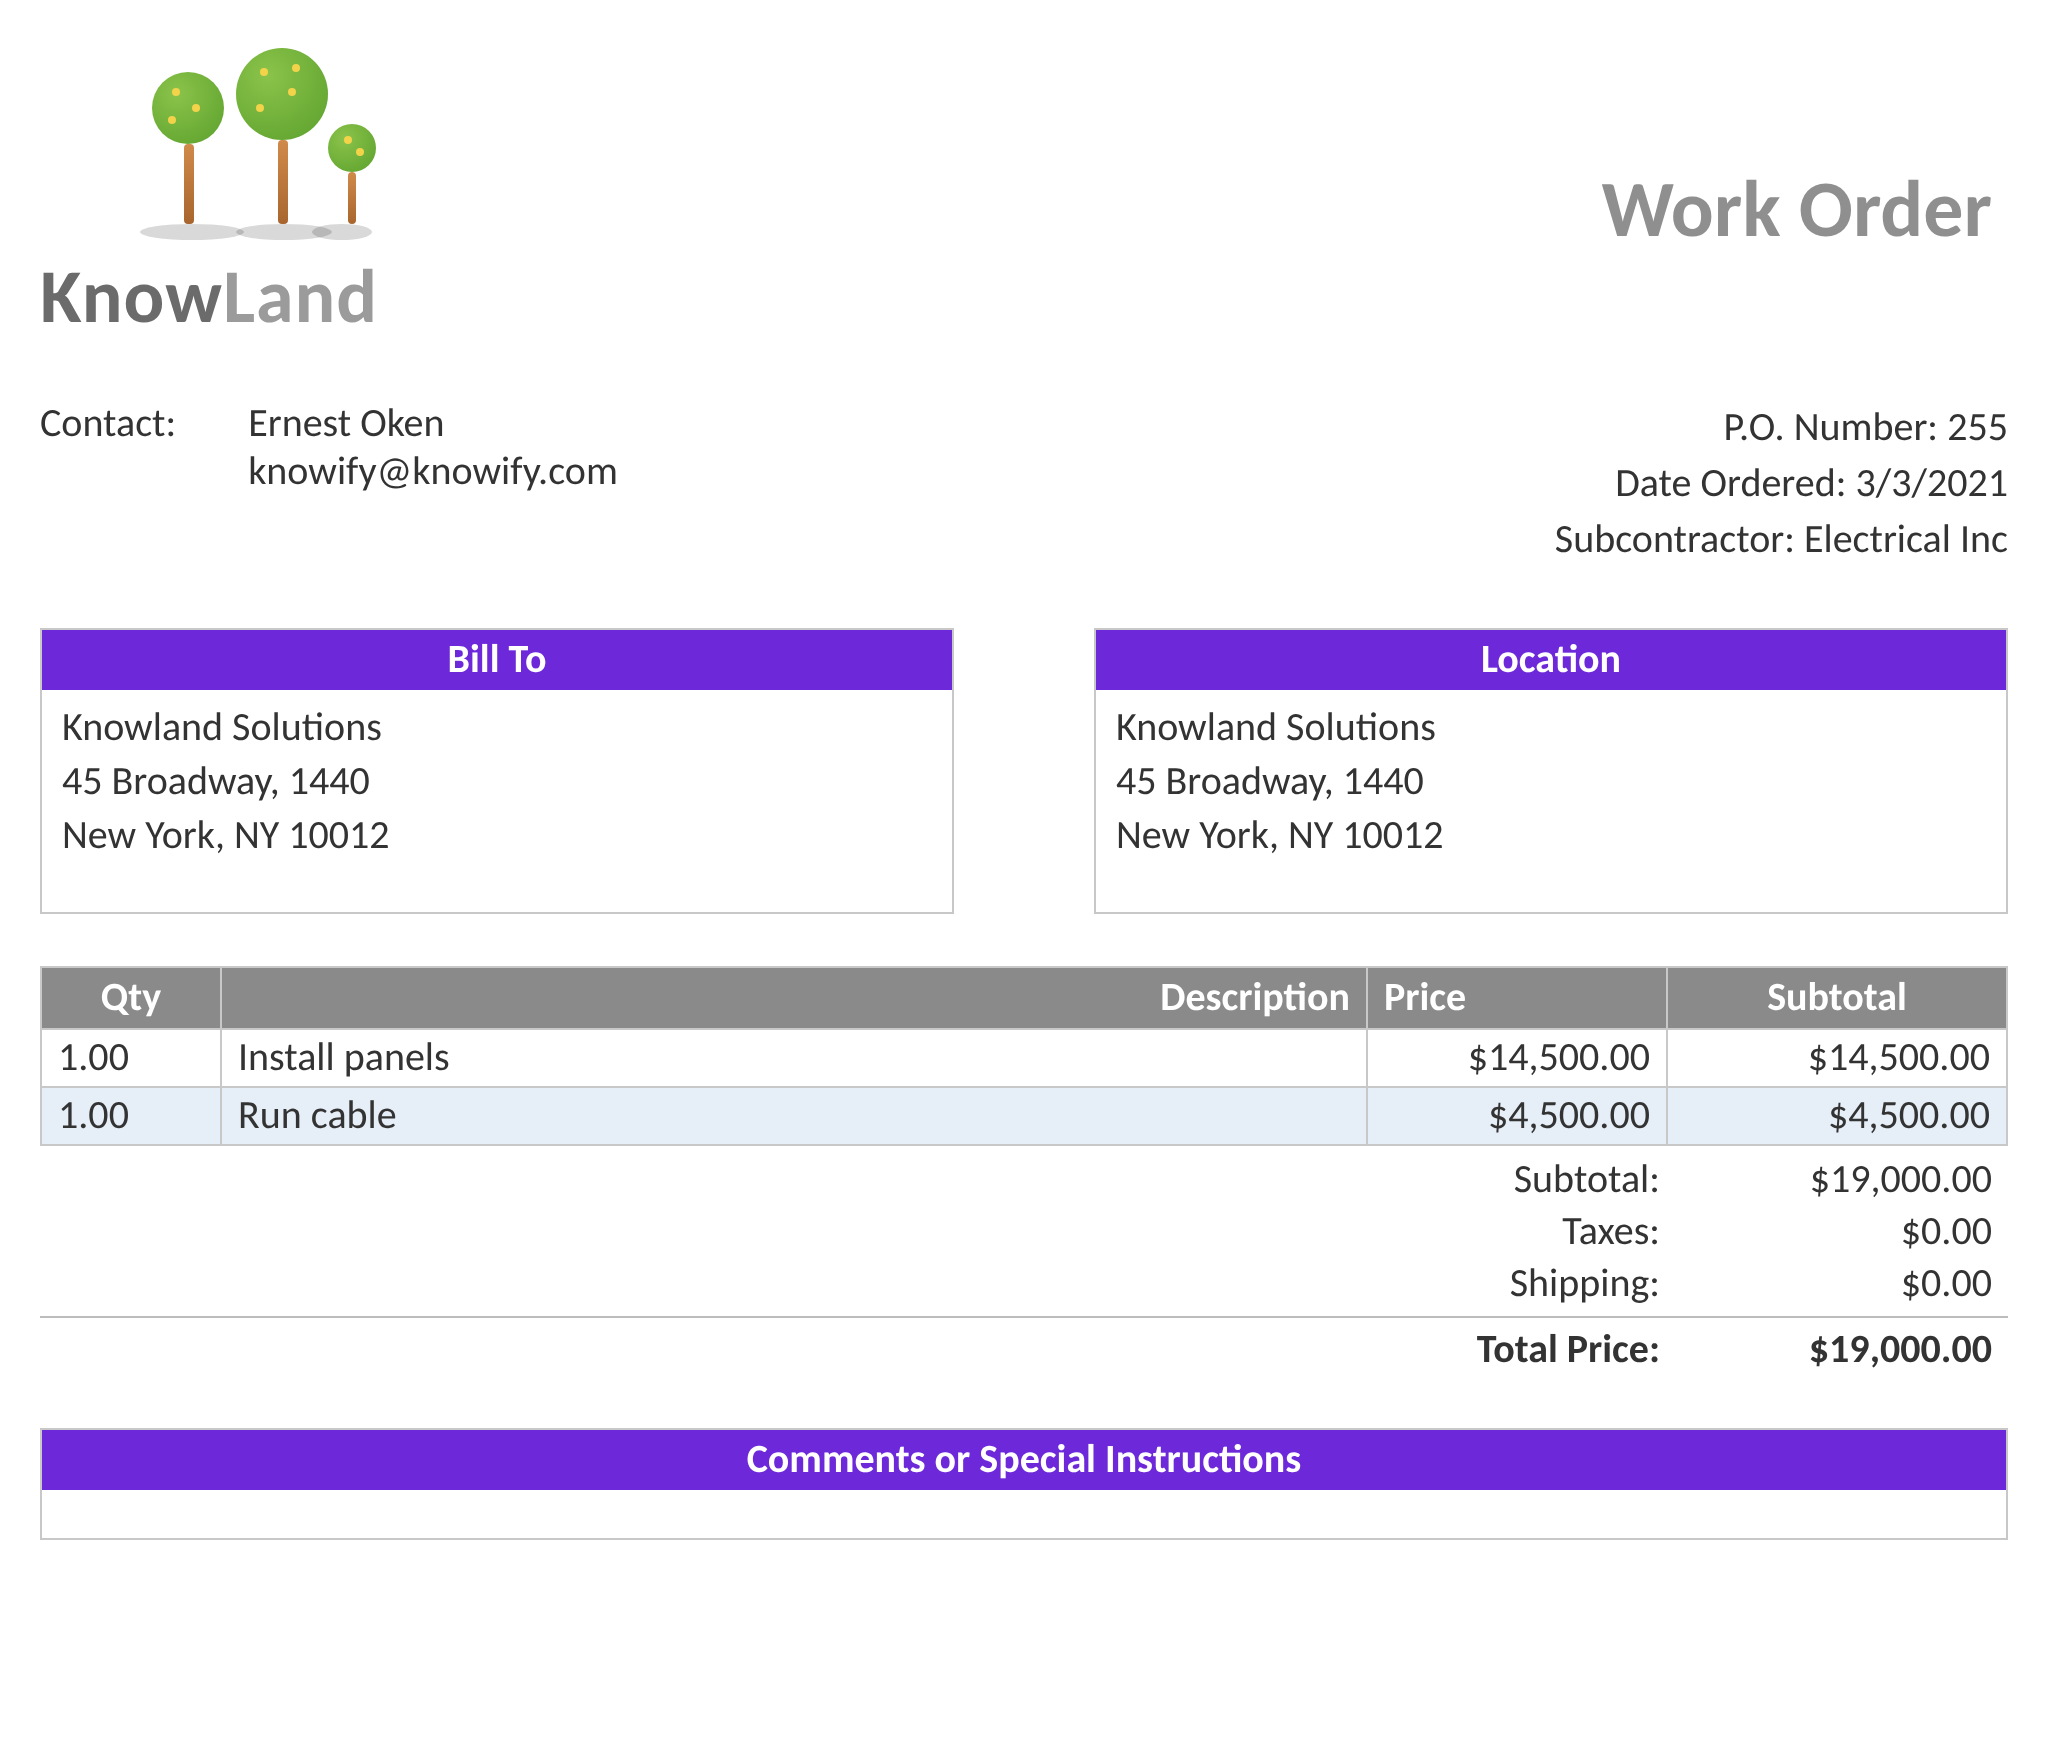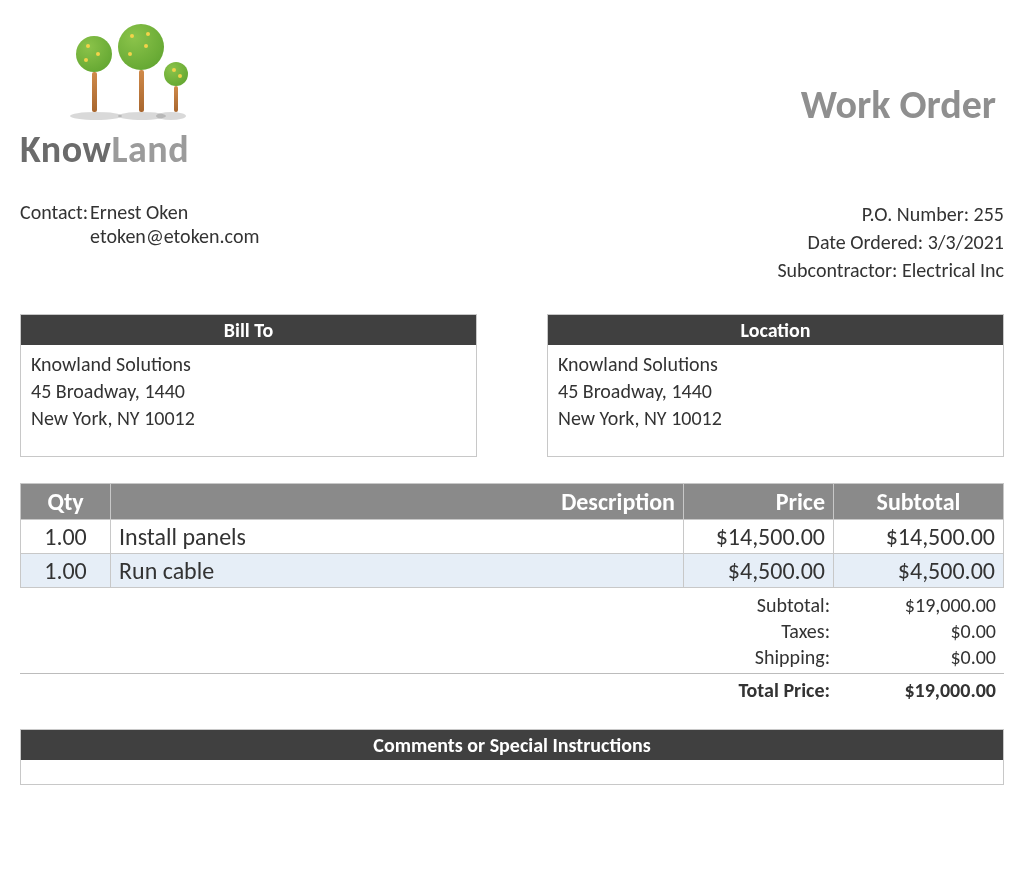--- a/index.html
+++ b/index.html
@@ -9,35 +9,35 @@
   .trees{position:relative;width:120px;height:90px;margin-left:48px;margin-bottom:6px}
   .tree{position:absolute;bottom:8px;display:flex;flex-direction:column;align-items:center}
   .crown{border-radius:50%;background:radial-gradient(circle at 35% 30%,#8bc34a,#5aa02c);position:relative}
   .crown .dot{position:absolute;width:4px;height:4px;border-radius:50%;background:#f3d34a}
   .trunk{width:5px;background:linear-gradient(#d08a4a,#a8662e);border-radius:2px}
   .shadow{position:absolute;width:46px;height:8px;background:rgba(0,0,0,0.15);border-radius:50%;bottom:0}
   .brandname{font-size:38px;font-weight:700;color:#6b6b6b;letter-spacing:0.5px}
   .brandname .half2{color:#9b9b9b;font-weight:700}
   .doc-title{font-size:40px;font-weight:700;color:#8f8f8f;margin-top:50px;margin-right:8px}
   .info-row{display:flex;justify-content:space-between;margin-bottom:30px;font-size:20px}
-  .contact-block{display:flex;gap:2px}
+  .contact-block{display:flex;gap:36px}
   .contact-label{font-weight:400}
   .order-meta{text-align:right;line-height:1.4}
   .boxes-row{display:flex;gap:70px;margin-bottom:26px}
   .info-box{flex:1;border:1px solid #c8c8c8}
-  .box-header{background:#404040;color:#fff;text-align:center;font-weight:700;padding:3px 0;font-size:20px}
+  .box-header{background:#6d28d9;color:#fff;text-align:center;font-weight:700;padding:3px 0;font-size:20px}
   .box-body{padding:6px 10px 24px;line-height:1.35;font-size:20px}
-  table.items{width:100%;border-collapse:collapse;font-size:24px}
+  table.items{width:100%;border-collapse:collapse;font-size:20px}
   table.items th{background:#8a8a8a;color:#fff;font-weight:700;padding:3px 8px;border:1px solid #c8c8c8}
   table.items th.qty{width:90px;text-align:center}
   table.items th.desc{text-align:right}
-  table.items th.price{width:150px;text-align:right}
+  table.items th.price{width:150px;text-align:left}
   table.items th.sub{width:170px;text-align:center}
   table.items td{border:1px solid #c8c8c8;padding:2px 8px}
-  table.items td.qty{text-align:center}
+  table.items td.qty{text-align:left}
   table.items td.price,table.items td.sub{text-align:right}
   tr.stripe td{background:#e6eef7}
   .totals{margin-top:4px;font-size:20px}
   .totals-row{display:flex;justify-content:flex-end;padding:1px 0}
   .totals-row .label{width:150px;text-align:right;padding-right:4px}
   .totals-row .value{width:170px;text-align:right;padding-right:8px}
   .totals-divider{border-top:1px solid #bcbcbc;margin:3px 0}
   .totals-row.total .label,.totals-row.total .value{font-weight:700}
   .comments-box{margin-top:26px;border:1px solid #c8c8c8}
   .comments-body{padding:4px 10px 20px;font-size:20px;line-height:1.35}
@@ -81,21 +81,21 @@
     </div>
   </div>
   <div class="doc-title">Work Order</div>
 </div>
 
 <div class="info-row">
   <div class="contact-block">
     <div class="contact-label">Contact:</div>
     <div>
       <div>Ernest Oken</div>
-      <div>etoken@etoken.com</div>
+      <div>knowify@knowify.com</div>
     </div>
   </div>
   <div class="order-meta">
     <div><span>P.O. Number:</span> <span>255</span></div>
     <div><span>Date Ordered:</span> <span>3/3/2021</span></div>
     <div><span>Subcontractor:</span> <span>Electrical Inc</span></div>
   </div>
 </div>
 
 <div class="boxes-row">

